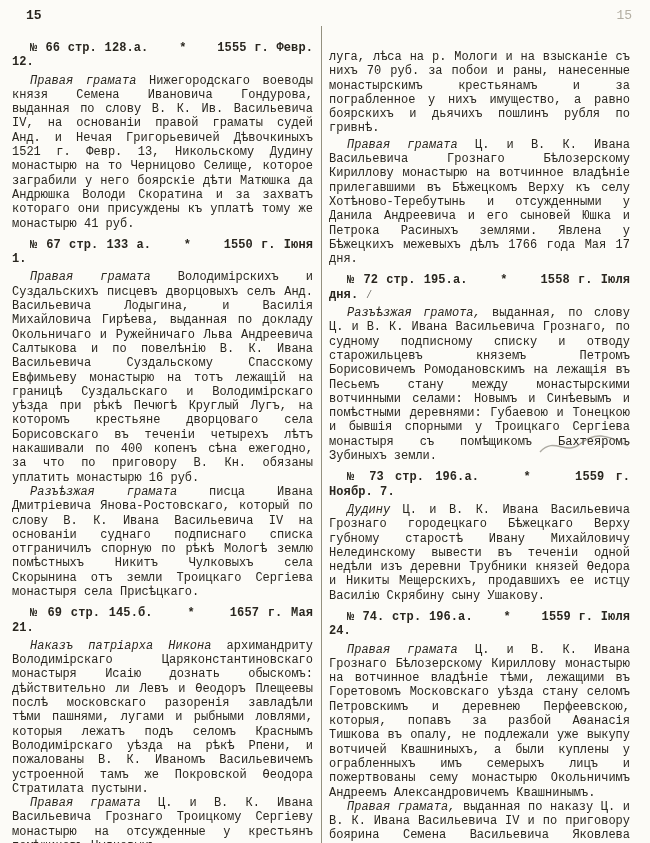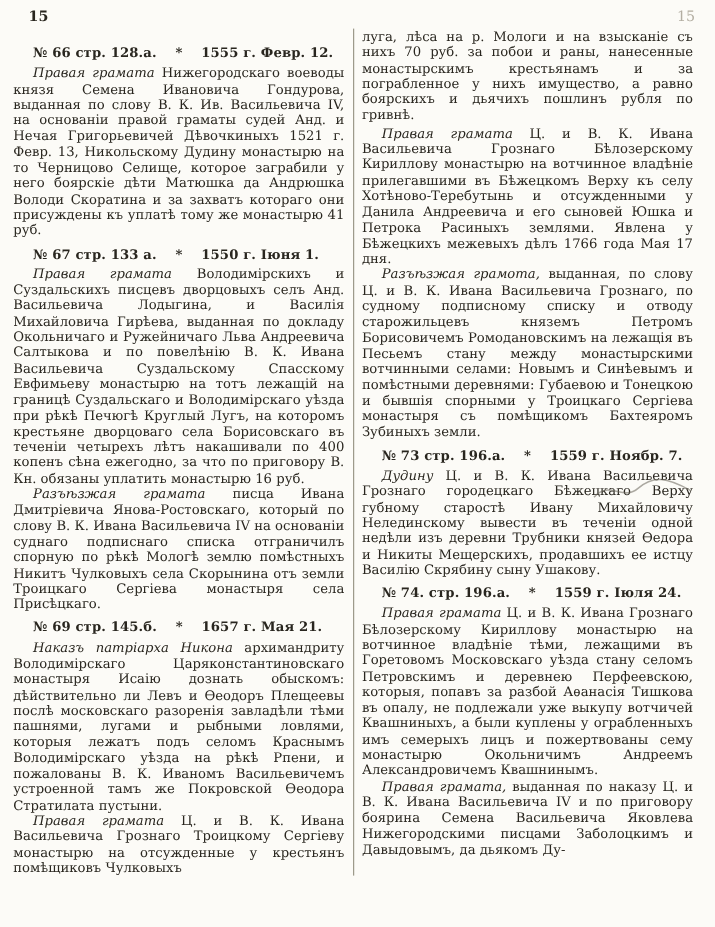--- a/index.html
+++ b/index.html
@@ -8,20 +8,21 @@
     background:#fbfaf5;
     font-family:"DejaVu Serif", "Liberation Serif", serif;
     color:#29261f;
   }
   .page {
     position:relative;
     width:650px; height:843px;
     padding:4px 10px 0 12px;
     overflow:hidden;
     background:#fcfbf7;
+    font-family:Liberation Mono, monospace;
   }
   .pn {
     position:absolute; top:8px;
     font-size:13px;
   }
   .pn-left { left:26px; font-weight:bold; }
   .pn-right { right:18px; color:#b3aea2; }
   .columns { display:flex; margin-top:22px; align-items:stretch; }
   .col {
     width:301px;
@@ -38,21 +39,21 @@
   .heading {
     font-weight:bold;
     white-space:pre-wrap;
     text-indent:18px;
     margin:7px 0 4px 0;
     letter-spacing:0.1px;
   }
   .entry:first-child .heading { margin-top:15px; }
   .body { text-indent:18px; }
   .body i { font-style:italic; }
-  .cont { text-indent:0; margin-bottom:2px; }
+  .cont { text-indent:0; margin-bottom:2px;margin-top:24px; }
   .pen { color:#55524a; font-weight:normal; }
   .ink-squiggle {
     position:absolute;
     right:18px; top:432px;
     opacity:0.55;
     pointer-events:none;
   }
 </style>
 </head>
 <body>
@@ -90,20 +91,21 @@
 
     <div class="divider"></div>
 
     <div class="col">
       <p class="body cont">луга, лѣса на р. Мологи и на взысканіе съ нихъ 70 руб. за побои и раны, нанесенные монастырскимъ крестьянамъ и за пограбленное у нихъ имущество, а равно боярскихъ и дьячихъ пошлинъ рубля по гривнѣ.</p>
 
       <div class="entry">
         <p class="body"><i>Правая грамата</i> <span>Ц. и В. К. Ивана Васильевича Грознаго Бѣлозерскому Кириллову монастырю на вотчинное владѣніе прилегавшими въ Бѣжецкомъ Верху къ селу Хотѣново-Теребутынь и отсужденными у Данила Андреевича и его сыновей Юшка и Петрока Расиныхъ землями. Явлена у Бѣжецкихъ межевыхъ дѣлъ 1766 года Мая 17 дня.</span></p>
       </div>
       <div class="entry">
+        <p class="heading"><span>№ 72 стр. 195.а.    *    1558 г. Іюля дня.</span><span class="pen"> ∕</span></p>
         <p class="body"><i>Разъѣзжая грамота,</i> <span>выданная, по слову Ц. и В. К. Ивана Васильевича Грознаго, по судному подписному списку и отводу старожильцевъ княземъ Петромъ Борисовичемъ Ромодановскимъ на лежащія въ Песьемъ стану между монастырскими вотчинными селами: Новымъ и Синѣевымъ и помѣстными деревнями: Губаевою и Тонецкою и бывшія спорными у Троицкаго Сергіева монастыря съ помѣщикомъ Бахтеяромъ Зубиныхъ земли.</span></p>
       </div>
       <div class="entry">
         <p class="heading"><span>№ 73 стр. 196.а.    *    1559 г. Ноябр. 7.</span></p>
         <p class="body"><i>Дудину</i> <span>Ц. и В. К. Ивана Васильевича Грознаго городецкаго Бѣжецкаго Верху губному старостѣ Ивану Михайловичу Нелединскому вывести въ теченіи одной недѣли изъ деревни Трубники князей Ѳедора и Никиты Мещерскихъ, продавшихъ ее истцу Василію Скрябину сыну Ушакову.</span></p>
       </div>
       <div class="entry">
         <p class="heading"><span>№ 74. стр. 196.а.    *    1559 г. Іюля 24.</span></p>
         <p class="body"><i>Правая грамата</i> <span>Ц. и В. К. Ивана Грознаго Бѣлозерскому Кириллову монастырю на вотчинное владѣніе тѣми, лежащими въ Горетовомъ Московскаго уѣзда стану селомъ Петровскимъ и деревнею Перфеевскою, которыя, попавъ за разбой Аѳанасія Тишкова въ опалу, не подлежали уже выкупу вотчичей Квашниныхъ, а были куплены у ограбленныхъ имъ семерыхъ лицъ и пожертвованы сему монастырю Окольничимъ Андреемъ Александровичемъ Квашнинымъ.</span></p>
       </div>

